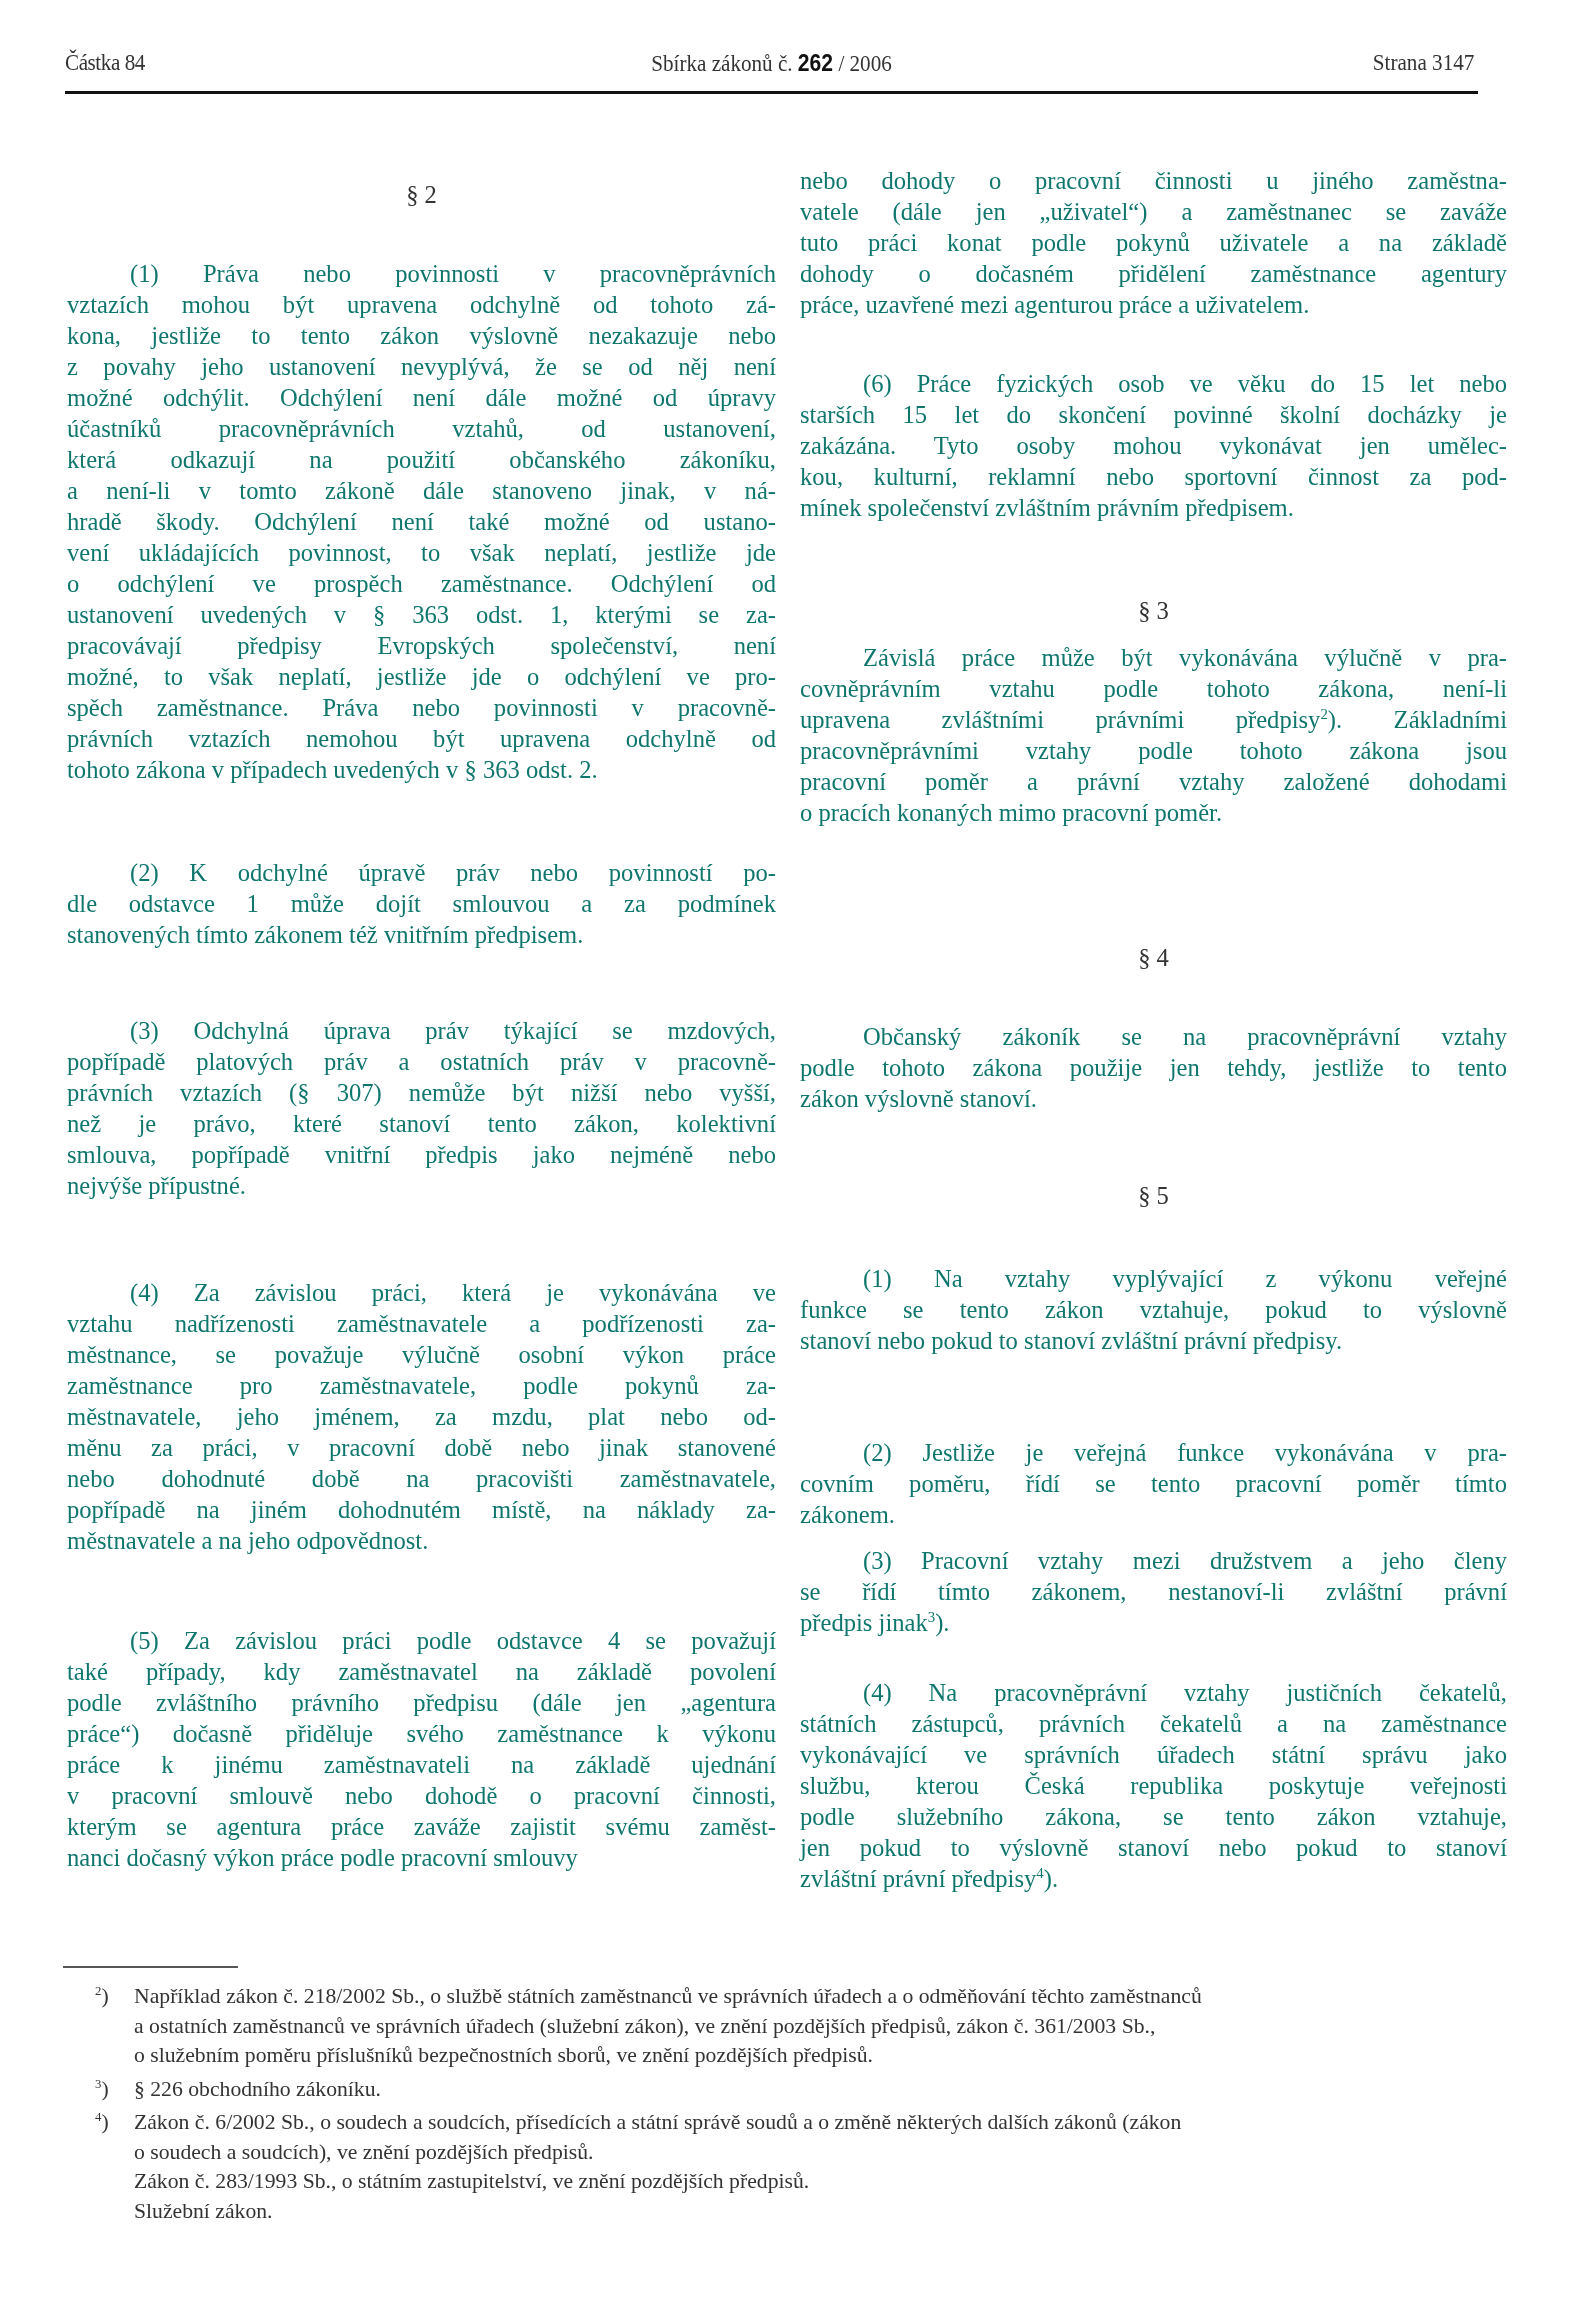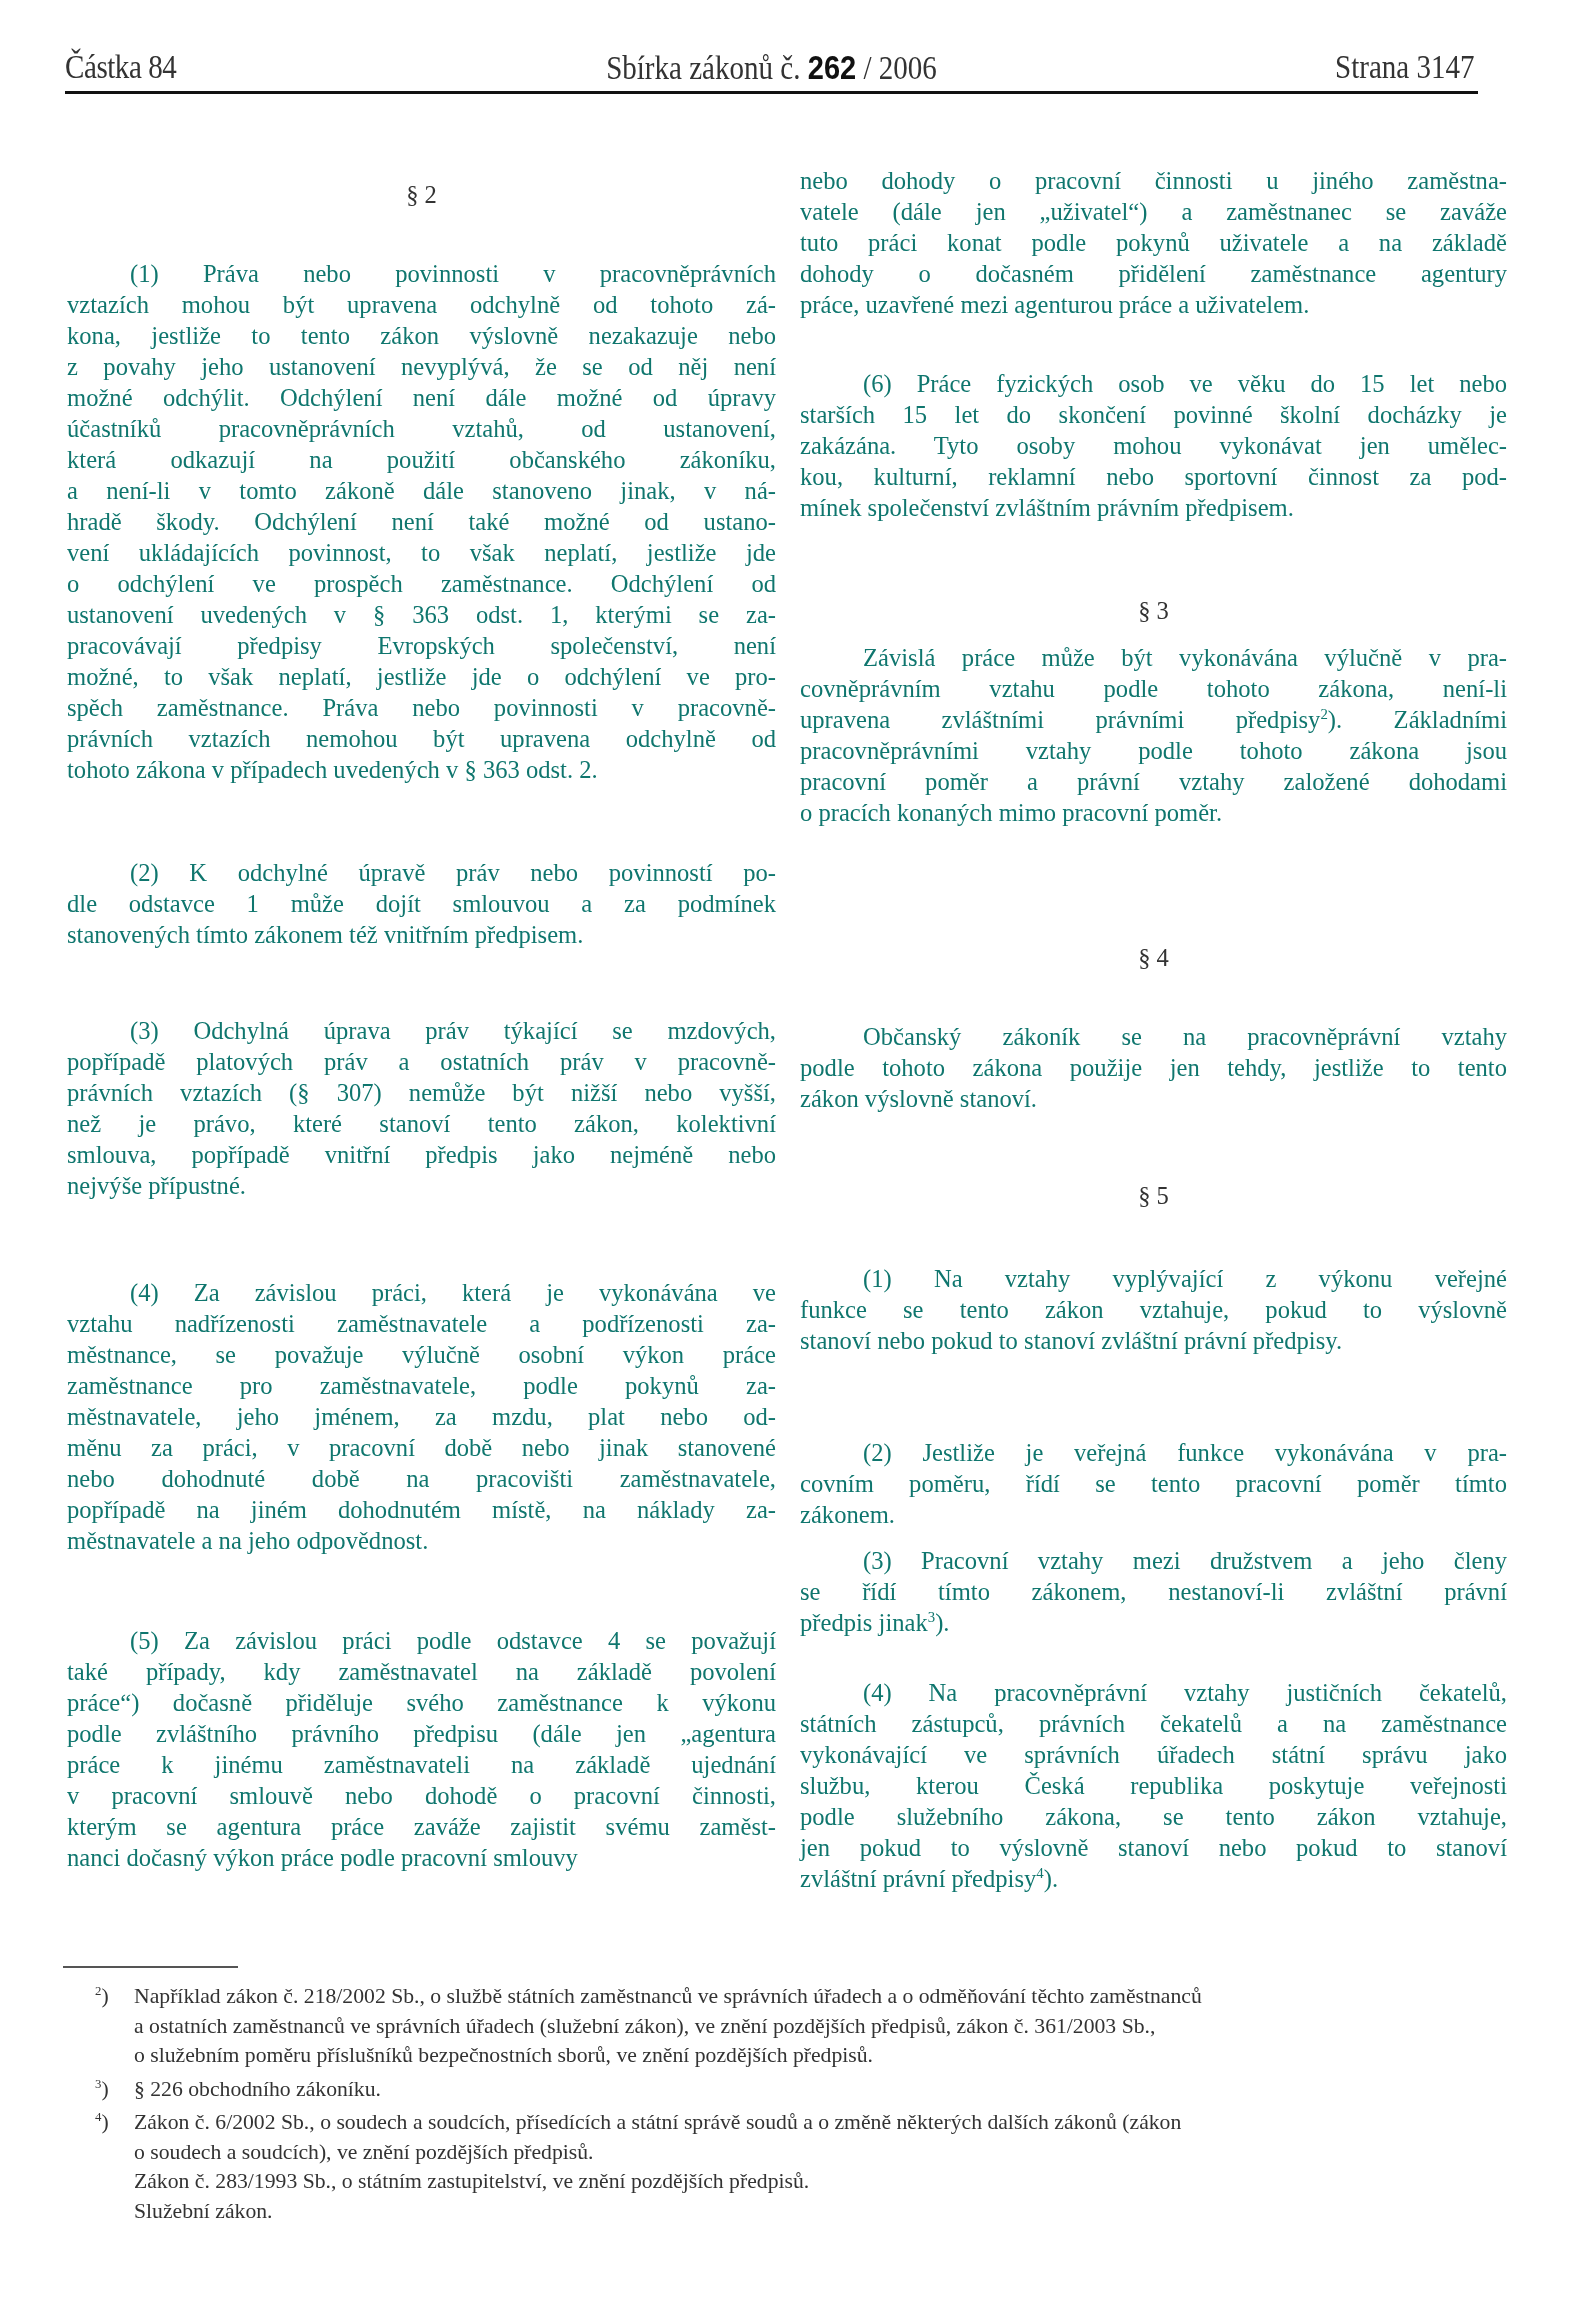--- a/index.html
+++ b/index.html
@@ -2,21 +2,21 @@
 <html><head>
 <meta charset="utf-8">
 <style>
   html, body { margin: 0; padding: 0; background: #ffffff; }
   body {
     width: 1576px; height: 2313px; position: relative; overflow: hidden;
     font-family: "Liberation Serif", "DejaVu Serif", serif; color: #222;
   }
   .header {
     position: absolute; left: 65px; top: 49px; width: 1413px; height: 39px;
-    font-size: 33px; color: #333; font-stretch: condensed;
+    font-size: 24px; color: #333; font-stretch: condensed;
   }
   .header .left { position: absolute; left: 0; top: 0; letter-spacing: -0.5px; transform: scaleX(0.88); transform-origin: left; }
   .header .center { position: absolute; left: 0; right: 0; top: 0; text-align: center; transform: scaleX(0.88); }
   .header .center .num { font-family: "Liberation Sans", "DejaVu Sans", sans-serif; font-weight: bold; color: #111; }
   .header .right { position: absolute; right: 3.9px; top: 0; transform: scaleX(0.88); transform-origin: right; }
   .header-rule {
     position: absolute; left: 65px; top: 91px; width: 1413px; height: 3px; background: #111;
   }
   .col { position: absolute; top: 0; }
   .col-left { left: 67px; width: 709px; }
@@ -91,22 +91,22 @@
       <span class="line">zaměstnance pro zaměstnavatele, podle pokynů za-</span>
       <span class="line">městnavatele, jeho jménem, za mzdu, plat nebo od-</span>
       <span class="line">měnu za práci, v pracovní době nebo jinak stanovené</span>
       <span class="line">nebo dohodnuté době na pracovišti zaměstnavatele,</span>
       <span class="line">popřípadě na jiném dohodnutém místě, na náklady za-</span>
       <span class="line last">městnavatele a na jeho odpovědnost.</span>
     </div>
   <div class="para" style="top:1625px;">
       <span class="line indent">(5) Za závislou práci podle odstavce 4 se považují</span>
       <span class="line">také případy, kdy zaměstnavatel na základě povolení</span>
+      <span class="line">podle zvláštního právního předpisu (dále jen „agentura</span>
       <span class="line">práce“) dočasně přiděluje svého zaměstnance k výkonu</span>
-      <span class="line">podle zvláštního právního předpisu (dále jen „agentura</span>
       <span class="line">práce k jinému zaměstnavateli na základě ujednání</span>
       <span class="line">v pracovní smlouvě nebo dohodě o pracovní činnosti,</span>
       <span class="line">kterým se agentura práce zaváže zajistit svému zaměst-</span>
       <span class="line last">nanci dočasný výkon práce podle pracovní smlouvy</span>
     </div>
 </div>
 
 <div class="col col-right">
   <div class="para" style="top:165px;">
       <span class="line">nebo dohody o pracovní činnosti u jiného zaměstna-</span>

